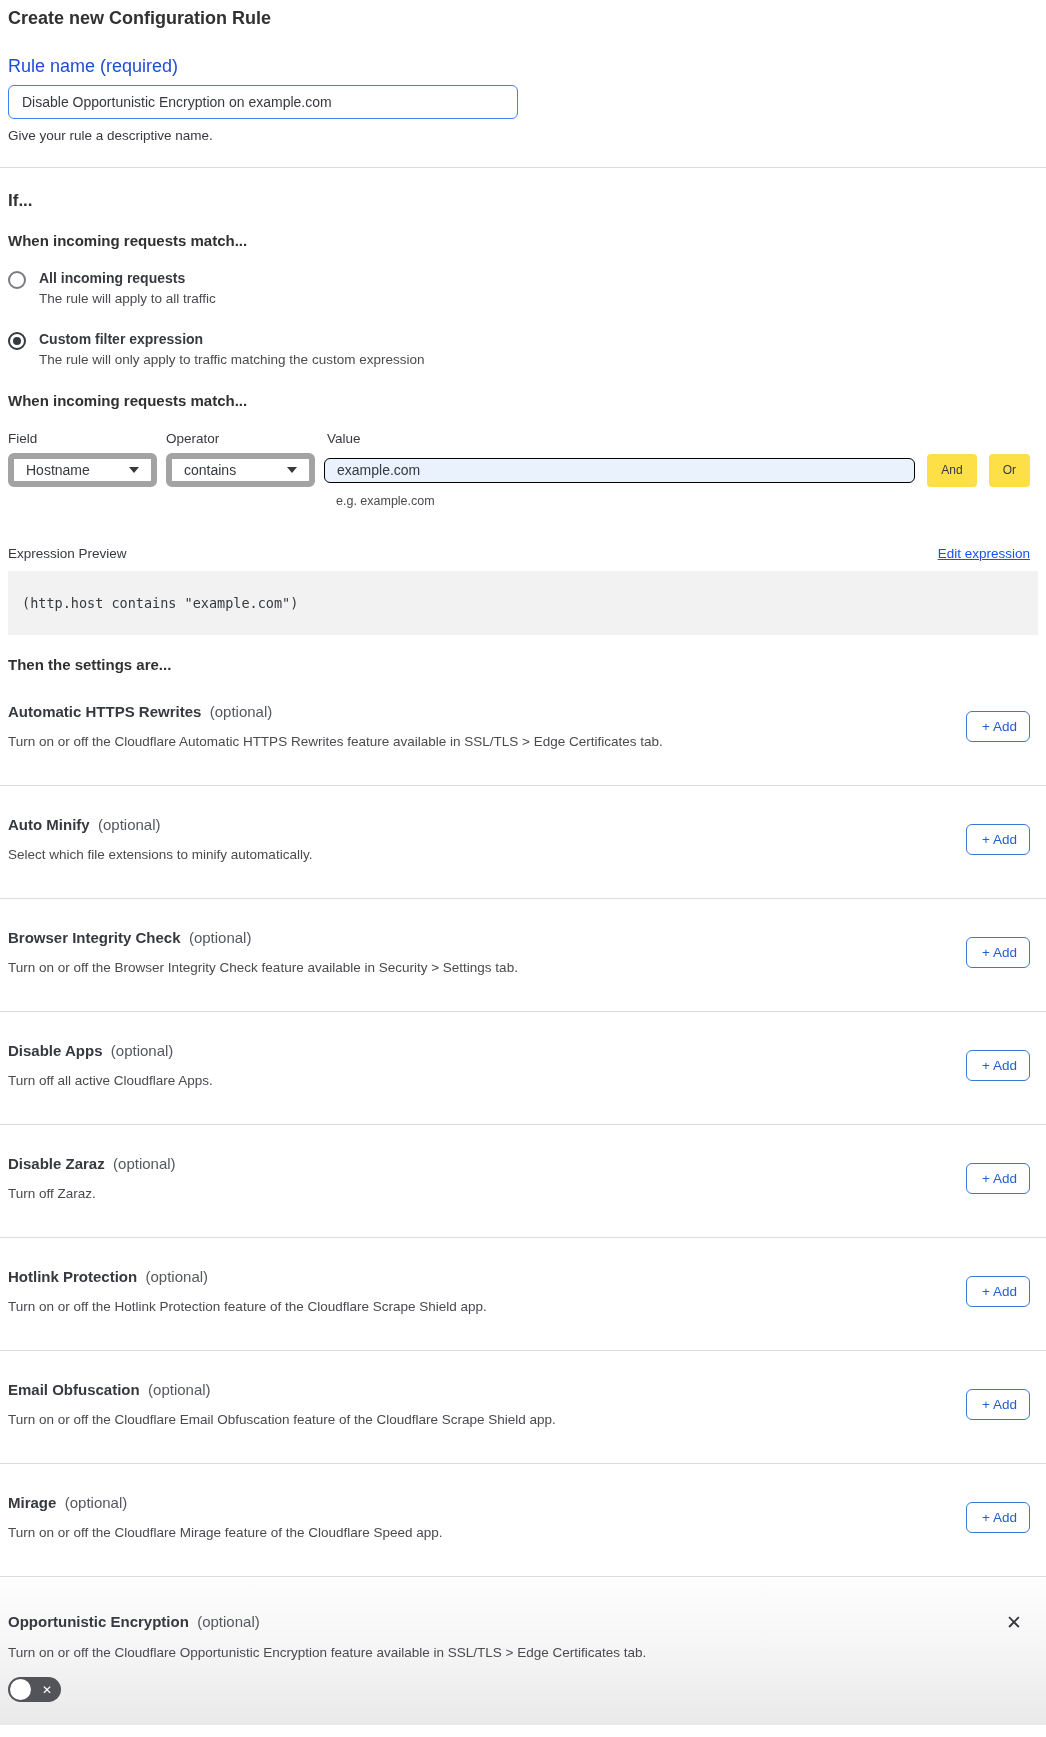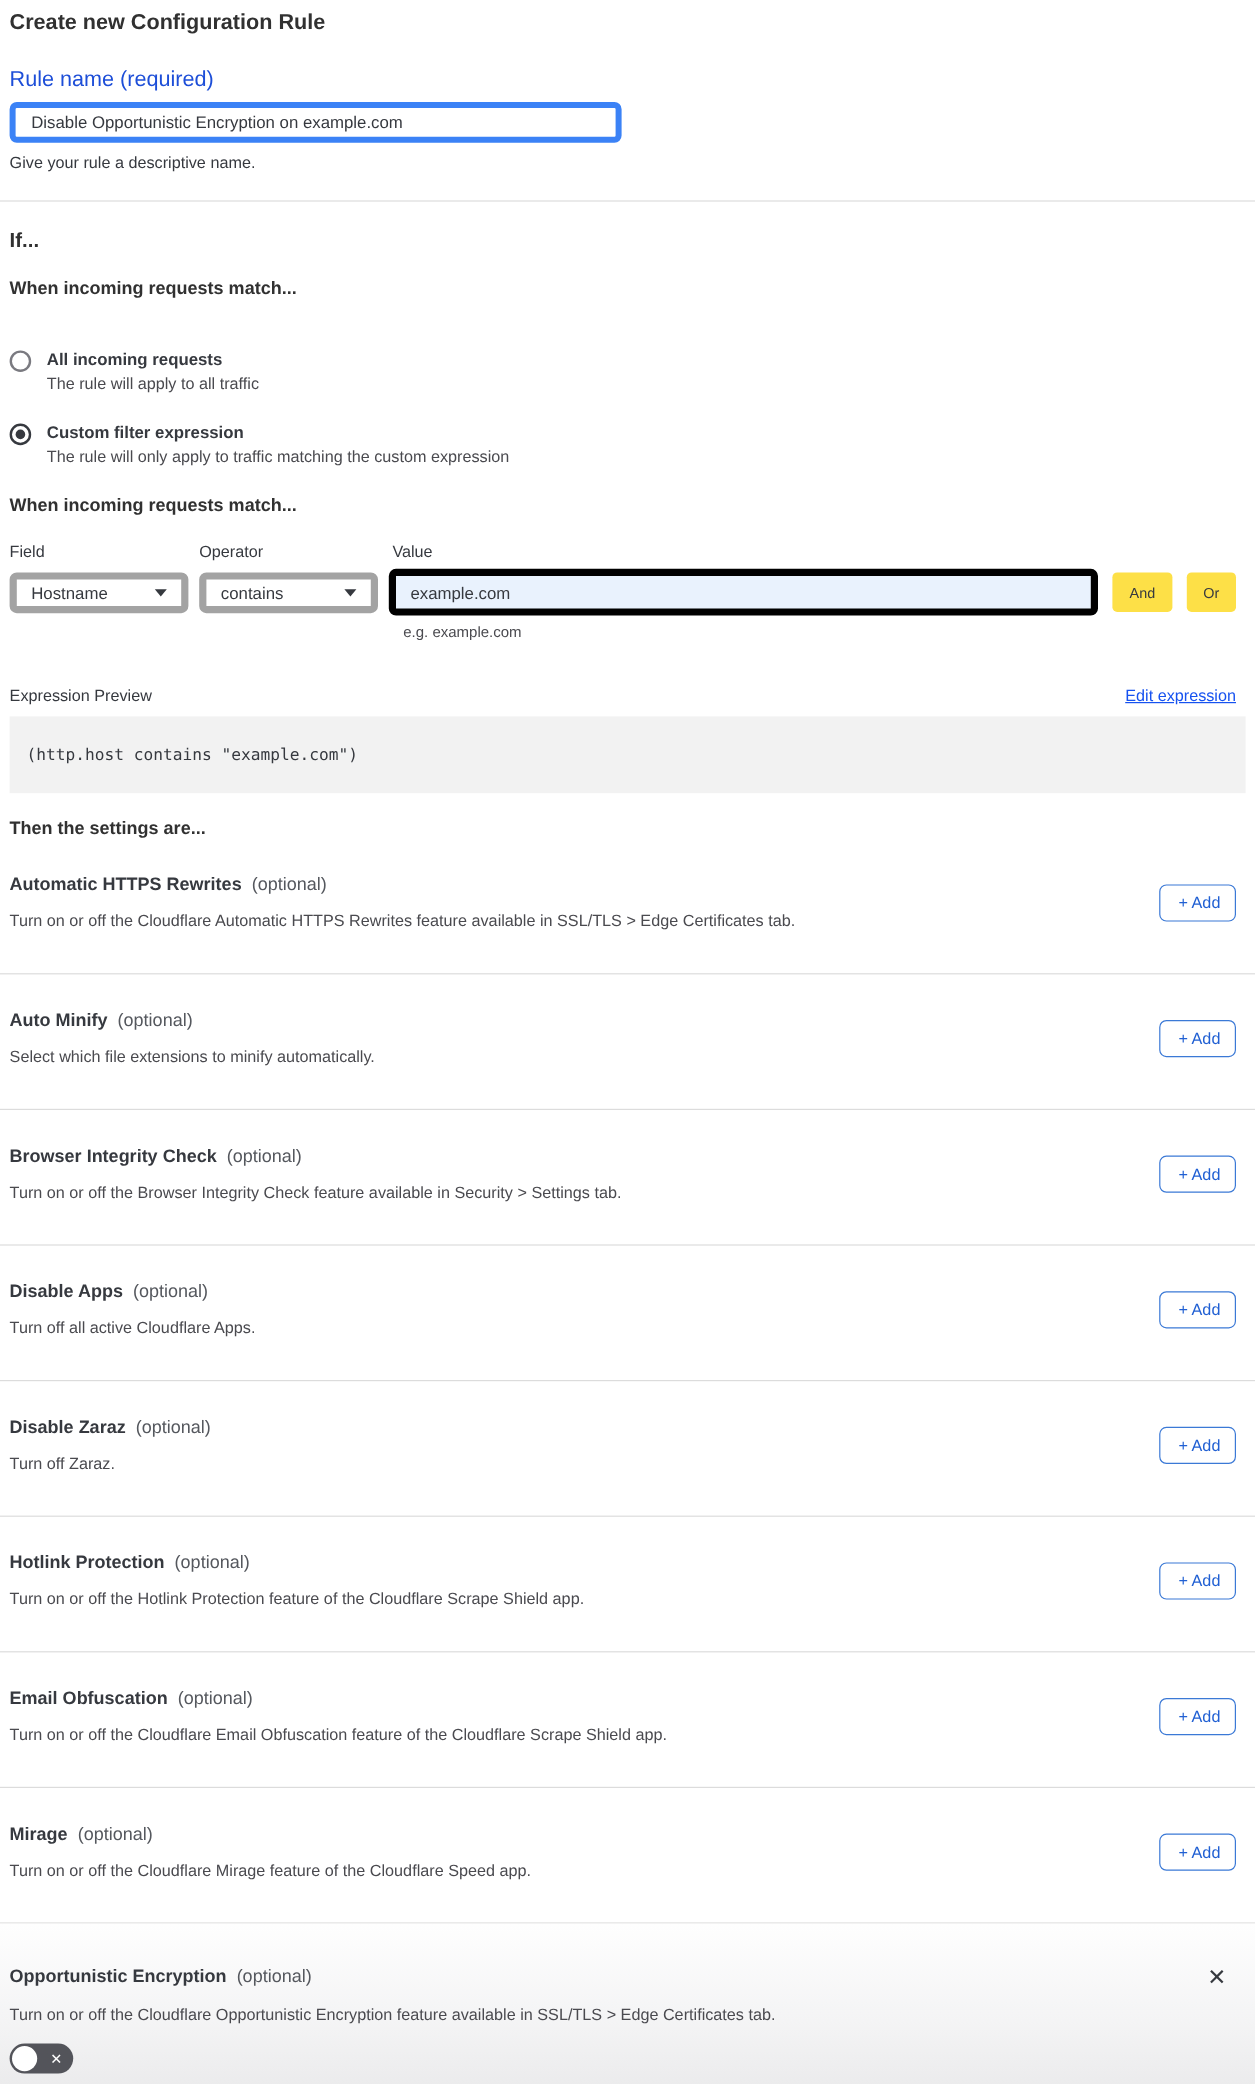--- a/index.html
+++ b/index.html
@@ -9,32 +9,32 @@
     font-family: "Liberation Sans", sans-serif;
     color: #36393f;
   }
   .wrap { padding: 6px 16px 0 8px; }
 
   h1.page-title { font-size: 18px; font-weight: 700; color: #313131; margin-top: 2px; }
 
   .field-label { font-size: 18px; color: #1d4ed8; margin-top: 27px; }
   .rule-name-input {
     margin-top: 8px; width: 510px; height: 34px;
-    border: 5px solid #3b82f6; border-radius: 6px;
+    border: 1px solid #3b82f6; border-radius: 6px;
     padding: 0 13px; font-size: 14px; color: #36393f;
     font-family: "Liberation Sans", sans-serif; outline: none; background: #fff;
   }
   .help-text { font-size: 13.5px; color: #36393f; margin-top: 9px; }
 
   hr.divider { border: none; border-top: 1px solid #dcdcdc; margin: 24px -16px 0 -8px; }
 
   h2.if-heading { font-size: 17px; font-weight: 700; margin-top: 23px; color: #313131; }
   h3.match-heading { font-size: 15px; font-weight: 700; margin-top: 21px; color: #313131; }
 
-  .radio-group { margin-top: 42px; }
+  .radio-group { margin-top: 21px; }
   .radio-item { display: flex; align-items: flex-start; margin-bottom: 25px; cursor: pointer; }
   .radio-circle {
     width: 18px; height: 18px; border-radius: 50%;
     border: 2px solid #7a7a80; flex: 0 0 18px; margin-top: 1px;
     position: relative; background: #fff;
   }
   .radio-item.selected .radio-circle { border-color: #36393f; }
   .radio-item.selected .radio-circle::after {
     content: ""; position: absolute; left: 3px; top: 3px;
     width: 8px; height: 8px; border-radius: 50%; background: #36393f;
@@ -54,21 +54,21 @@
   .select-box {
     width: 149px; height: 34px; border: 6px solid #a3a3a3; border-radius: 6px;
     background: #fff; display: flex; align-items: center; justify-content: space-between;
     padding: 0 12px; font-size: 14px; color: #36393f; cursor: pointer; margin-right: 9px;
   }
   .chevron-down {
     width: 0; height: 0; border-left: 5px solid transparent;
     border-right: 5px solid transparent; border-top: 6px solid #36393f;
   }
   .value-input {
-    flex: 1; height: 39px; border: 6px solid #000000; border-radius: 6px;
+    flex: 1; height: 25px; border: 1px solid #000000; border-radius: 6px;
     background: #e9f2fd; padding: 0 12px; font-size: 14px; color: #36393f;
     font-family: "Liberation Sans", sans-serif; outline: none;
   }
   .conj-btn {
     height: 33px; border: none; border-radius: 4px; background: #fde047;
     color: #36393f; font-size: 12px; font-family: "Liberation Sans", sans-serif;
     cursor: pointer; margin-left: 12px; padding: 0 14px;
   }
   .value-hint { font-size: 12.5px; color: #4a4a4f; margin-top: 7px; margin-left: 328px; }
 

